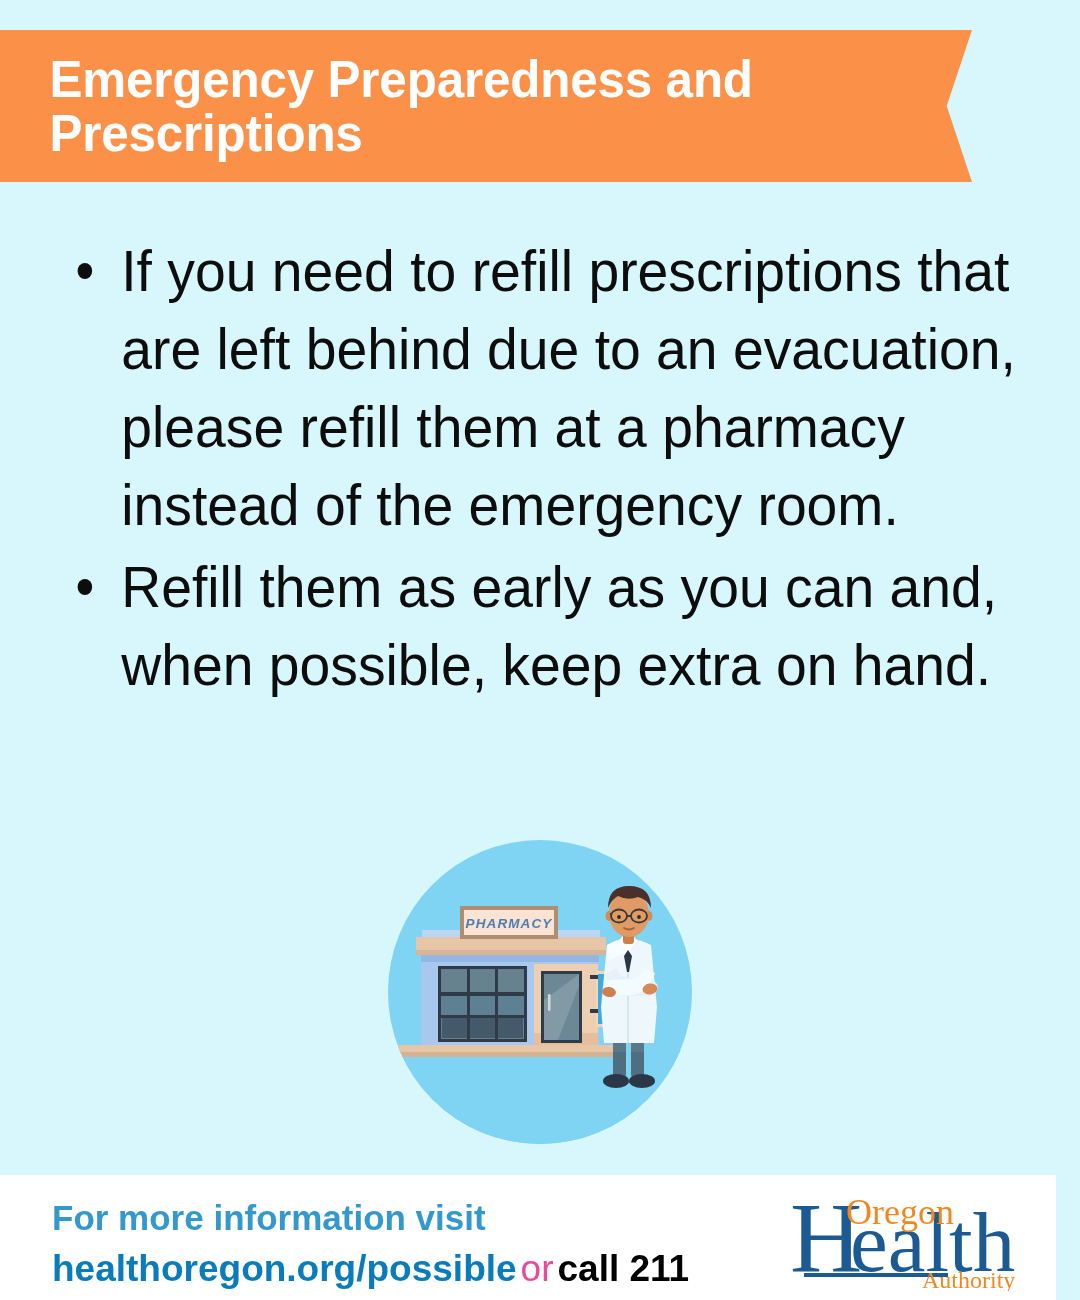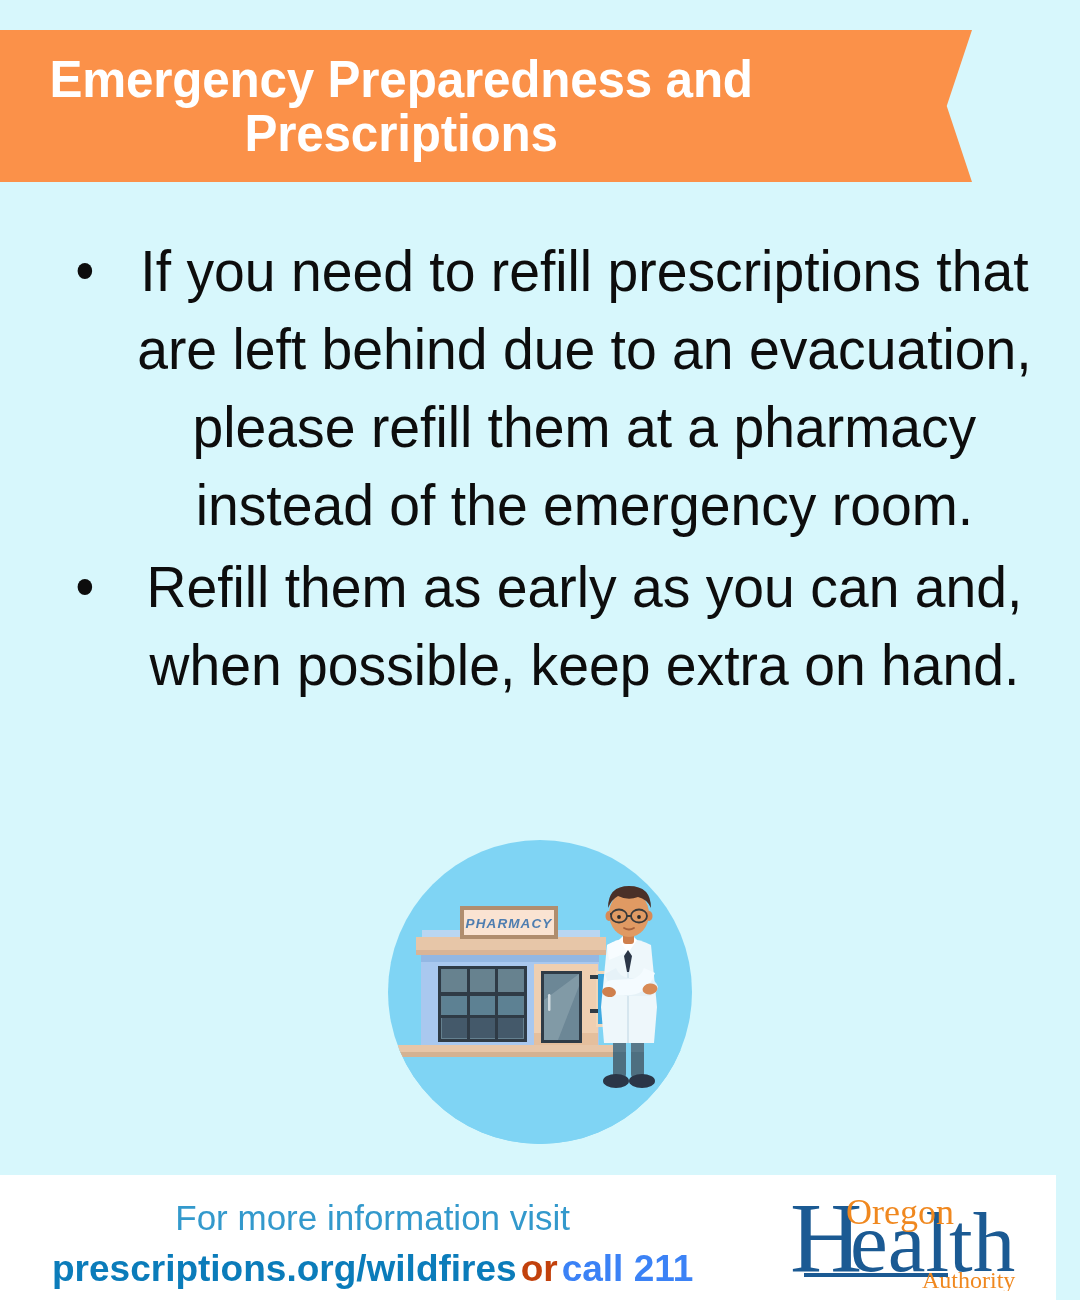--- a/index.html
+++ b/index.html
@@ -15,21 +15,20 @@
     overflow: hidden;
     position: relative;
   }
 
   .poster {
     position: relative;
     width: 1056px;
     height: 1300px;
     background: #d7f7fc;
     overflow: hidden;
-    text-align: center;
   }
 
   
   .header-banner {
     position: absolute;
     left: 0;
     top: 30px;
     width: 972px;
     height: 152px;
     background: #fb9149;
@@ -140,41 +139,41 @@
   .footer-text-block {
     position: absolute;
     left: 52px;
     top: 22px;
   }
   .footer-line1 {
     color: #3399cc;
     font-family: "Liberation Sans Narrow", "Liberation Sans", sans-serif;
     font-size: 35px;
     line-height: 42px;
-    font-weight: normal;
+    font-weight: bold;
     white-space: nowrap;
   }
   .footer-line2 {
     font-family: "Liberation Sans Narrow", "Liberation Sans", sans-serif;
     font-size: 37px;
     line-height: 48px;
     margin-top: 6px;
     white-space: nowrap;
   }
   .footer-link {
     color: #0b7cba;
     font-weight: bold;
   }
   .footer-or {
-    color: #c2410c;
-    font-weight: bold;
+    color: #ec4899;
+    font-weight: normal;
     padding: 0 4px;
   }
   .footer-call {
-    color: #3b82f6;
+    color: #000000;
     font-weight: bold;
   }
 
   
   .oha-logo {
     position: absolute;
     right: 42px;
     top: 12px;
     width: 250px;
     height: 104px;
@@ -307,21 +306,21 @@
           <path d="M236 88 q5 3 10 0" stroke="#a5603a" stroke-width="1.8" fill="none" stroke-linecap="round"></path>
         </g>
       </svg>
     </div>
   </div>
 
   <div class="footer">
     <div class="footer-text-block">
       <div class="footer-line1">For more information visit</div>
       <div class="footer-line2">
-        <span class="footer-link">prescriptions.org/wildfires</span><span class="footer-or">or</span><span class="footer-call">call 211</span>
+        <span class="footer-link">healthoregon.org/possible</span><span class="footer-or">or</span><span class="footer-call">call 211</span>
       </div>
     </div>
 
     <div class="oha-logo">
       <svg viewBox="0 0 250 104" xmlns="http://www.w3.org/2000/svg">
 
         <text class="logo-serif logo-blue" x="2" y="84" font-size="100">H</text>
 
         <text class="logo-serif logo-blue" x="62" y="84" font-size="85">ealth</text>
 

